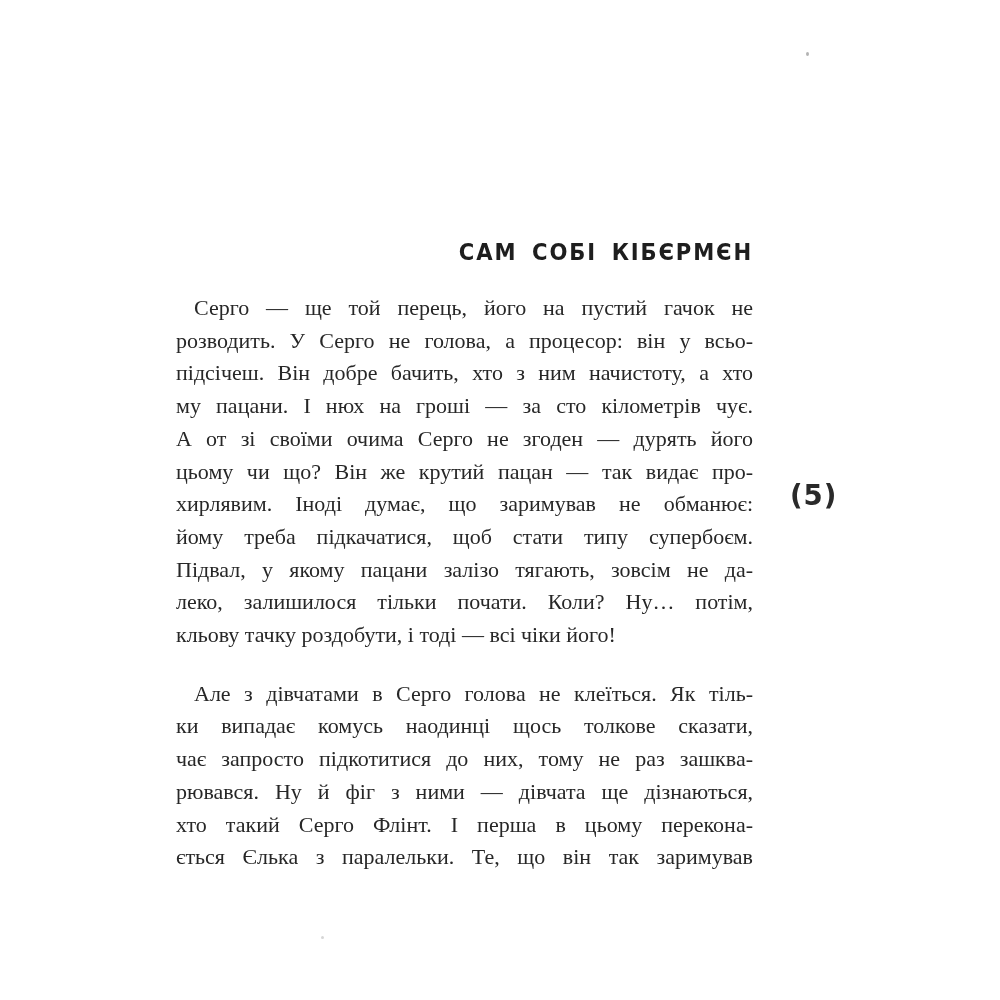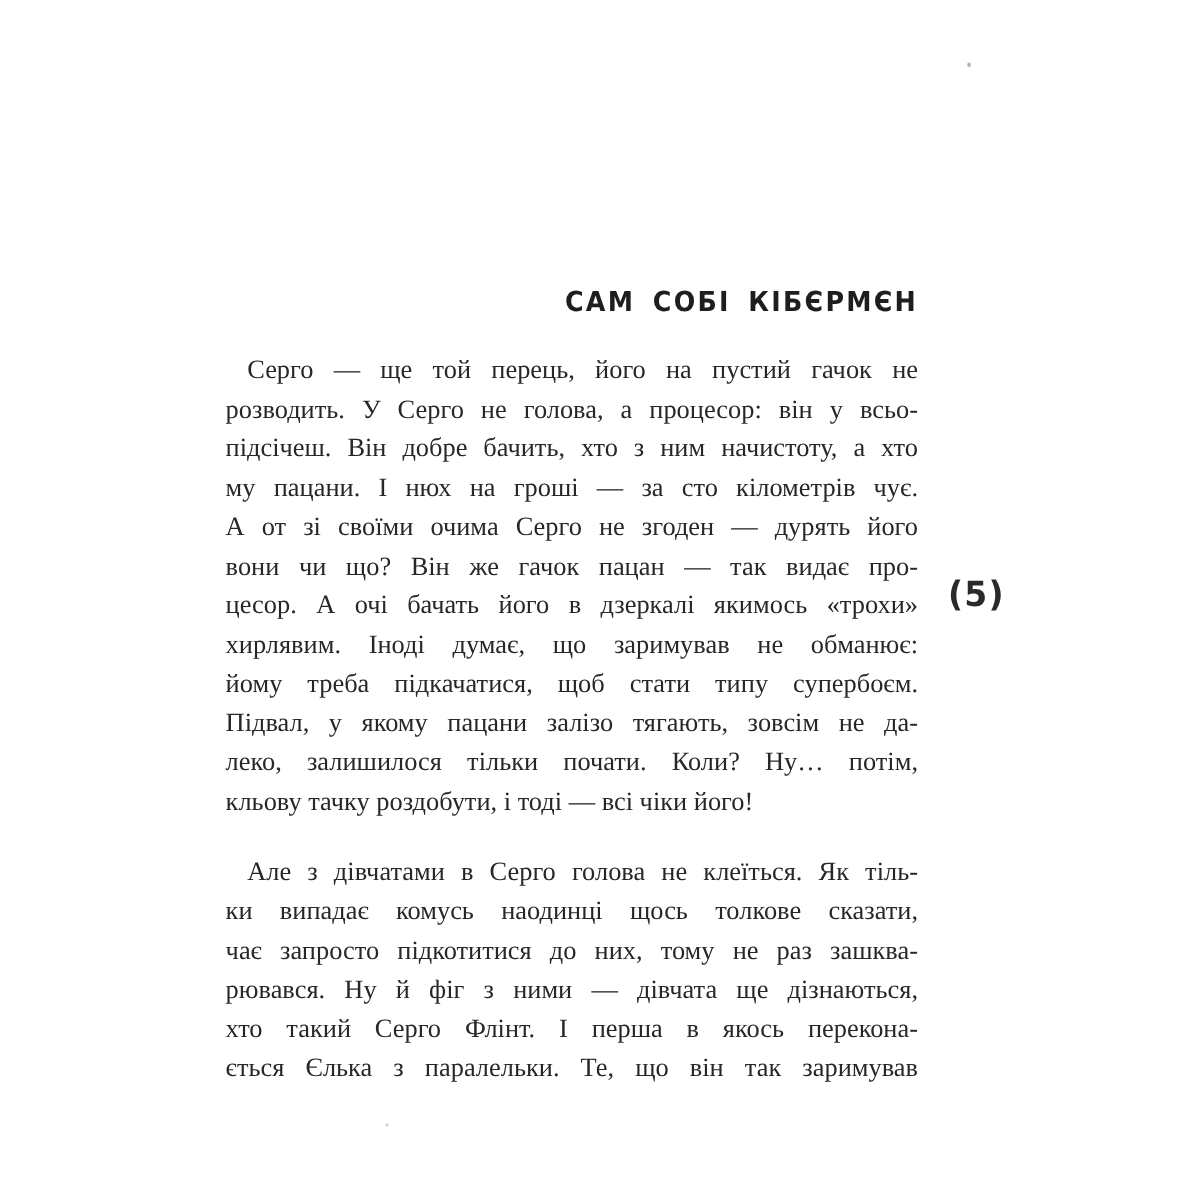--- a/index.html
+++ b/index.html
@@ -9,21 +9,21 @@
   }
   .page {
     position: relative;
     width: 1000px;
     height: 1000px;
     background: #ffffff;
     overflow: hidden;
   }
   .text-block {
     position: absolute;
-    left: 188px;
+    left: 176px;
     top: 238px;
     width: 577px;
   }
   .chapter-title {
     margin: 0 0 13px 0;
     text-align: right;
     font-family: "DejaVu Sans", sans-serif;
     font-weight: 700;
     font-size: 23px;
     line-height: 28px;
@@ -91,32 +91,31 @@
 <div class="page">
 
   <div class="text-block">
     <h1 class="chapter-title">САМ СОБІ КІБЄРМЄН</h1>
     <div class="body-text">
         <div class="line indent">Серго — ще той перець, його на пустий гачок не</div>
         <div class="line">розводить. У Серго не голова, а процесор: він у всьо-</div>
         <div class="line">підсічеш. Він добре бачить, хто з ним начистоту, а хто</div>
         <div class="line">му пацани. І нюх на гроші — за сто кілометрів чує.</div>
         <div class="line">А от зі своїми очима Серго не згоден — дурять його</div>
-        <div class="line">вони чи що? Він же гачок пацан — так видає про-</div>
-        <div class="line">цесор. А очі бачать його в дзеркалі якимось «трохи»</div>
+        <div class="line">цьому чи що? Він же крутий пацан — так видає про-</div>
         <div class="line">хирлявим. Іноді думає, що заримував не обманює:</div>
         <div class="line">йому треба підкачатися, щоб стати типу супербоєм.</div>
         <div class="line">Підвал, у якому пацани залізо тягають, зовсім не да-</div>
         <div class="line">леко, залишилося тільки почати. Коли? Ну… потім,</div>
         <div class="line no-just">кльову тачку роздобути, і тоді — всі чіки його!</div>
         <div class="line indent">Але з дівчатами в Серго голова не клеїться. Як тіль-</div>
         <div class="line">ки випадає комусь наодинці щось толкове сказати,</div>
         <div class="line">чає запросто підкотитися до них, тому не раз зашква-</div>
         <div class="line">рювався. Ну й фіг з ними — дівчата ще дізнаються,</div>
-        <div class="line">хто такий Серго Флінт. І перша в якось перекона-</div>
+        <div class="line">хто такий Серго Флінт. І перша в цьому перекона-</div>
         <div class="line">ється Єлька з паралельки. Те, що він так заримував</div>
       </div>
   </div>
 
   <div class="page-number">(5)</div>
 
   <div class="speck speck-1"></div>
   <div class="speck speck-2"></div>
 
 </div>

